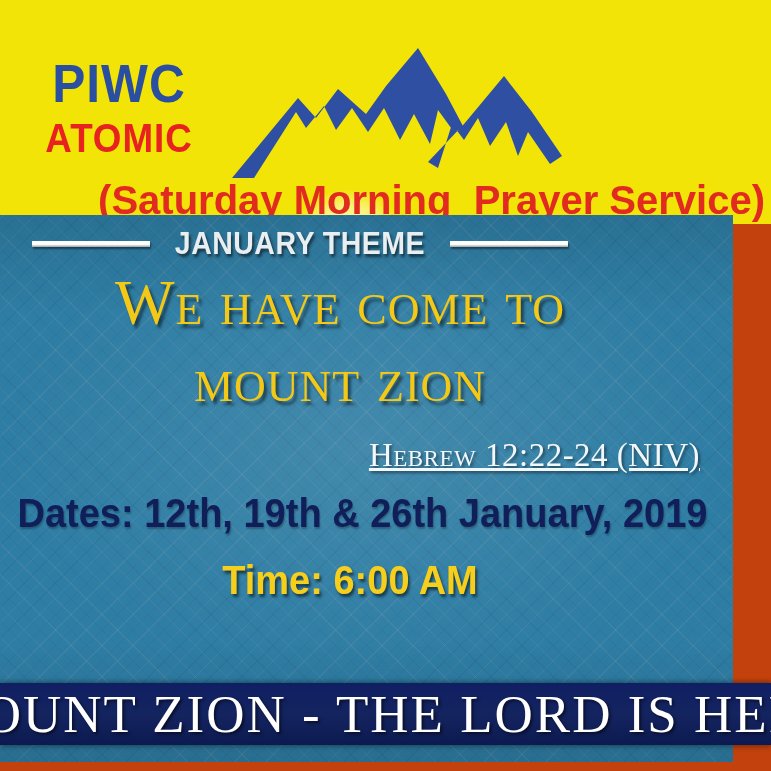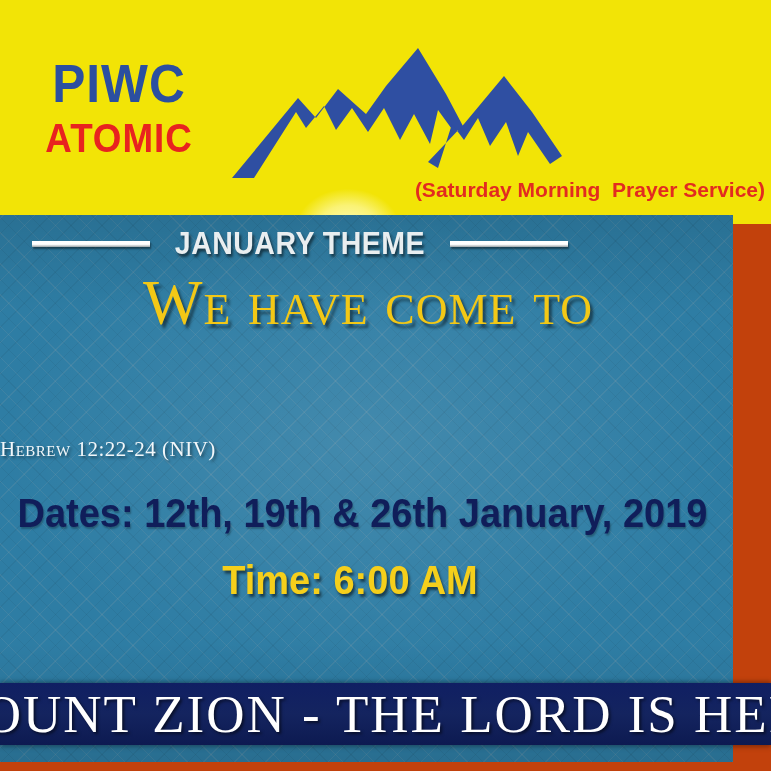--- a/index.html
+++ b/index.html
@@ -112,21 +112,21 @@
   }
 
   .service-line {
     position: absolute;
     left: 0;
     right: 6px;
     top: 178px;
     text-align: right;
     font-family: "Liberation Sans Narrow", "Liberation Sans", sans-serif;
     font-weight: bold;
-    font-size: 21px;
+    font-size: 40px;
     color: #e22b20;
     letter-spacing: 0px;
     white-space: pre;
   }
 
   
   .body-area {
     position: absolute;
     left: 0;
     top: 215px;
@@ -196,36 +196,36 @@
     top: 50px;
     width: 680px;
     text-align: center;
     font-family: "Liberation Serif", serif;
     font-variant: small-caps;
     font-size: 63px;
     line-height: 1.22;
     color: #f3c816;
     text-shadow: 3px 4px 3px rgba(0,0,0,0.5);
     letter-spacing: 1px;
-    padding-left: 28px;
   }
   .headline .l2 { display: block; }
 
   .verse-ref {
     position: absolute;
     left: 0;
     top: 222px;
     width: 700px;
-    text-align: left;
+    text-align: right;
     font-family: "Liberation Serif", serif;
     font-variant: small-caps;
-    font-size: 21px;
+    font-size: 33px;
     color: #f2f7fa;
     text-shadow: 2px 2px 3px rgba(0,0,0,0.45);
     letter-spacing: 0.5px;
+    text-decoration: underline;
   }
 
   .dates-line {
     position: absolute;
     left: 0;
     top: 276px;
     width: 700px;
     text-align: center;
     font-family: "Liberation Sans Narrow", "Liberation Sans", sans-serif;
     font-weight: bold;
@@ -316,20 +316,21 @@
     <div class="body-shade"></div>
 
     <div class="theme-row">
       <span class="theme-rule"></span>
       <span class="theme-label">JANUARY THEME</span>
       <span class="theme-rule"></span>
     </div>
 
     <div class="headline">
       <span class="l1">We have come to</span>
+      <span class="l2">mount zion</span>
     </div>
 
     <div class="verse-ref">Hebrew 12:22-24 (NIV)</div>
 
     <div class="dates-line">Dates: 12th, 19th &amp; 26th January, 2019</div>
 
     <div class="time-line">Time: 6:00 AM</div>
   </div>
 
   <div class="bottom-banner">

